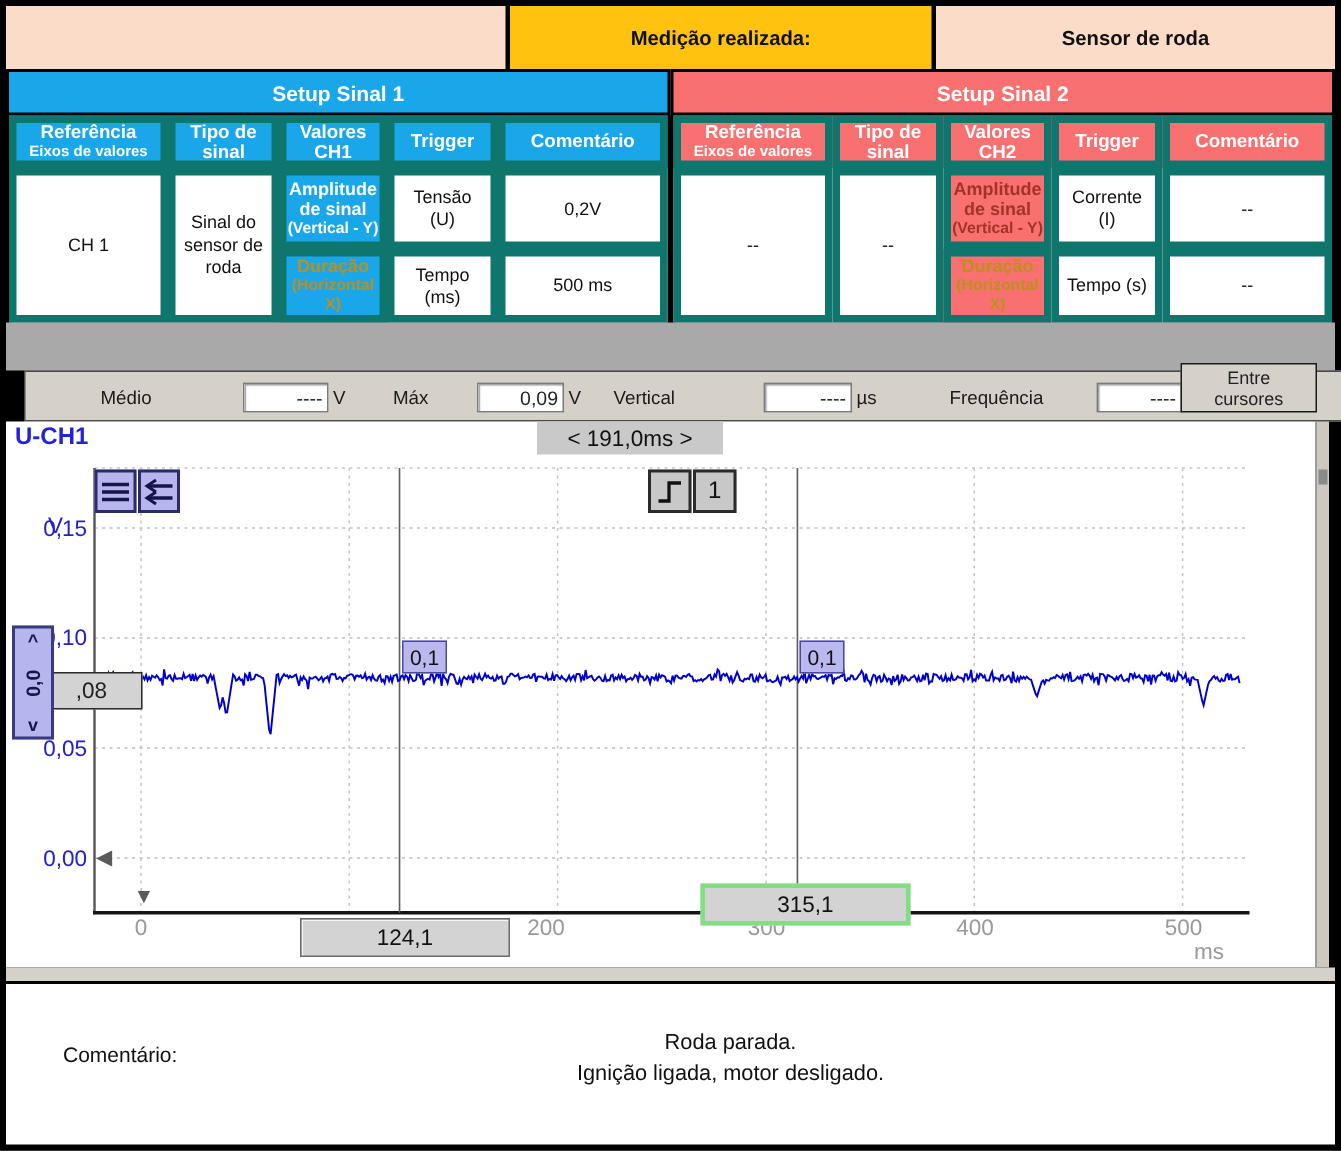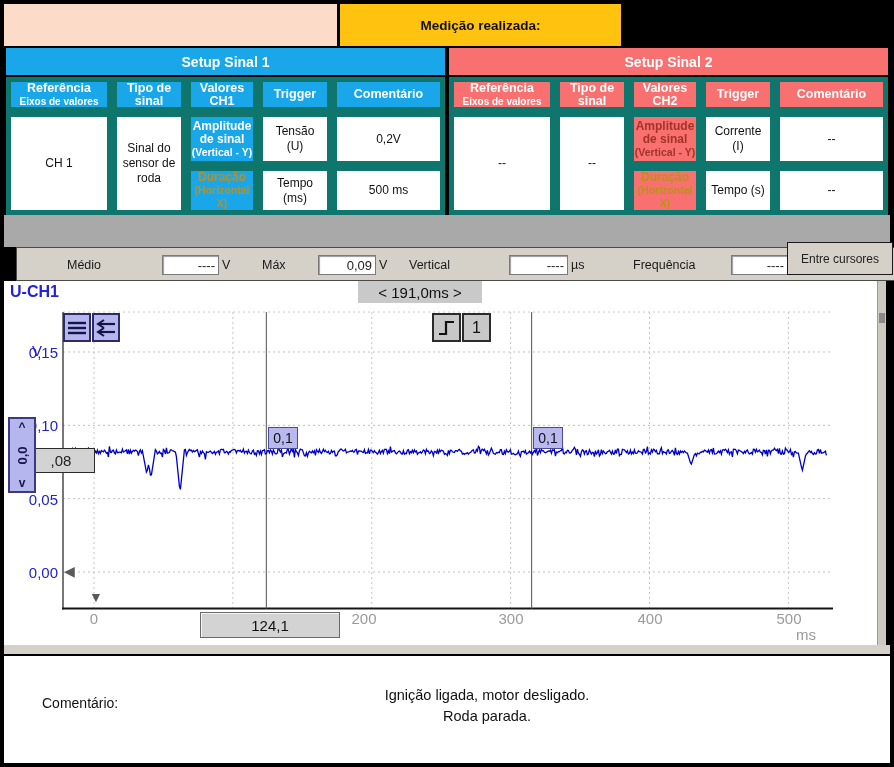--- a/index.html
+++ b/index.html
@@ -38,21 +38,21 @@
   
   #scope-graybar{position:absolute;left:4px;top:215px;width:886px;height:32px;background:#a9a9a9;}
   #scope-toolbar{position:absolute;left:16px;top:247px;width:886px;height:34px;background:#d5d1c9;
                  border:1px solid #4a4a4a;}
   .meas-group{position:absolute;top:7px;display:flex;align-items:center;height:20px;}
   .meas-label{font-size:12.5px;color:#1a1a1a;}
   .meas-box{height:20px;background:#fff;border:1px solid #7a7a7a;
             box-shadow:inset 1px 1px 1px #9a9a9a;display:flex;align-items:center;
             justify-content:flex-end;font-size:13px;color:#222;padding-right:3px;}
   .meas-unit{font-size:12.5px;color:#1a1a1a;margin-left:3px;}
-  #btn-entre{position:absolute;left:787px;top:242px;width:106px;height:33px;background:#d5d1c9;
+  #btn-entre{position:absolute;left:787px;top:242px;width:91px;height:33px;background:#d5d1c9;
              border:1px solid #1a1a1a;font-size:12px;color:#222;text-align:center;
              overflow:hidden;line-height:14px;padding-top:1px;}
 
   #plot-panel{position:absolute;left:4px;top:281px;width:873px;height:364px;background:#fff;}
   #plot-scrollbar{position:absolute;left:877px;top:281px;width:9px;height:364px;background:#cdc9c1;border-left:1px solid #9a9a9a;}
   #plot-scrollbar .notch{position:absolute;left:1px;top:32px;width:6px;height:10px;background:#8a8a8a;}
   #scope-bottomstrip{position:absolute;left:4px;top:645px;width:886px;height:9px;background:#d5d1c9;}
 
   #plot-svg{position:absolute;left:0;top:0;z-index:2;}
   .ovl{position:absolute;z-index:3;}
@@ -94,20 +94,21 @@
                 font-size:14.5px;color:#111;line-height:21px;}
 </style>
 </head>
 <body>
 
 <div id="stage">
 
   <div id="top-row">
     <div class="hd-cell hd-peach" style="width:333px;"></div>
     <div class="hd-cell hd-yellow" style="width:281px;">Medição realizada:</div>
+    <div class="hd-cell hd-peach" style="flex:1;">Sensor de roda</div>
   </div>
 
   <div id="tables">
 
     <div class="setup-table t-blue">
       <div class="st-title accent">Setup Sinal 1</div>
       <div class="st-grid">
         <div class="accent colhead">
           <span>Referência</span>
           <span class="sub">Eixos de valores</span>
@@ -271,22 +272,23 @@
 
   <div class="ovl xtick" style="left:74px;top:610px;">0</div>
   <div class="ovl xtick" style="left:213px;top:610px;">100</div>
   <div class="ovl xtick" style="left:344px;top:610px;">200</div>
   <div class="ovl xtick" style="left:491px;top:610px;">300</div>
   <div class="ovl xtick" style="left:630px;top:610px;">400</div>
   <div class="ovl xtick" style="left:769px;top:610px;">500</div>
   <div class="ovl" id="ms-label">ms</div>
 
   <div class="ovl time-box" id="box-124">124,1</div>
+  <div class="ovl time-box" id="box-315">315,1</div>
 
   <div id="comment">
     <div id="comment-label">Comentário:</div>
     <div id="comment-text">
+      <div>Roda parada.</div>
       <div>Ignição ligada, motor desligado.</div>
-      <div>Roda parada.</div>
     </div>
   </div>
 
 </div>
 
 </body></html>

